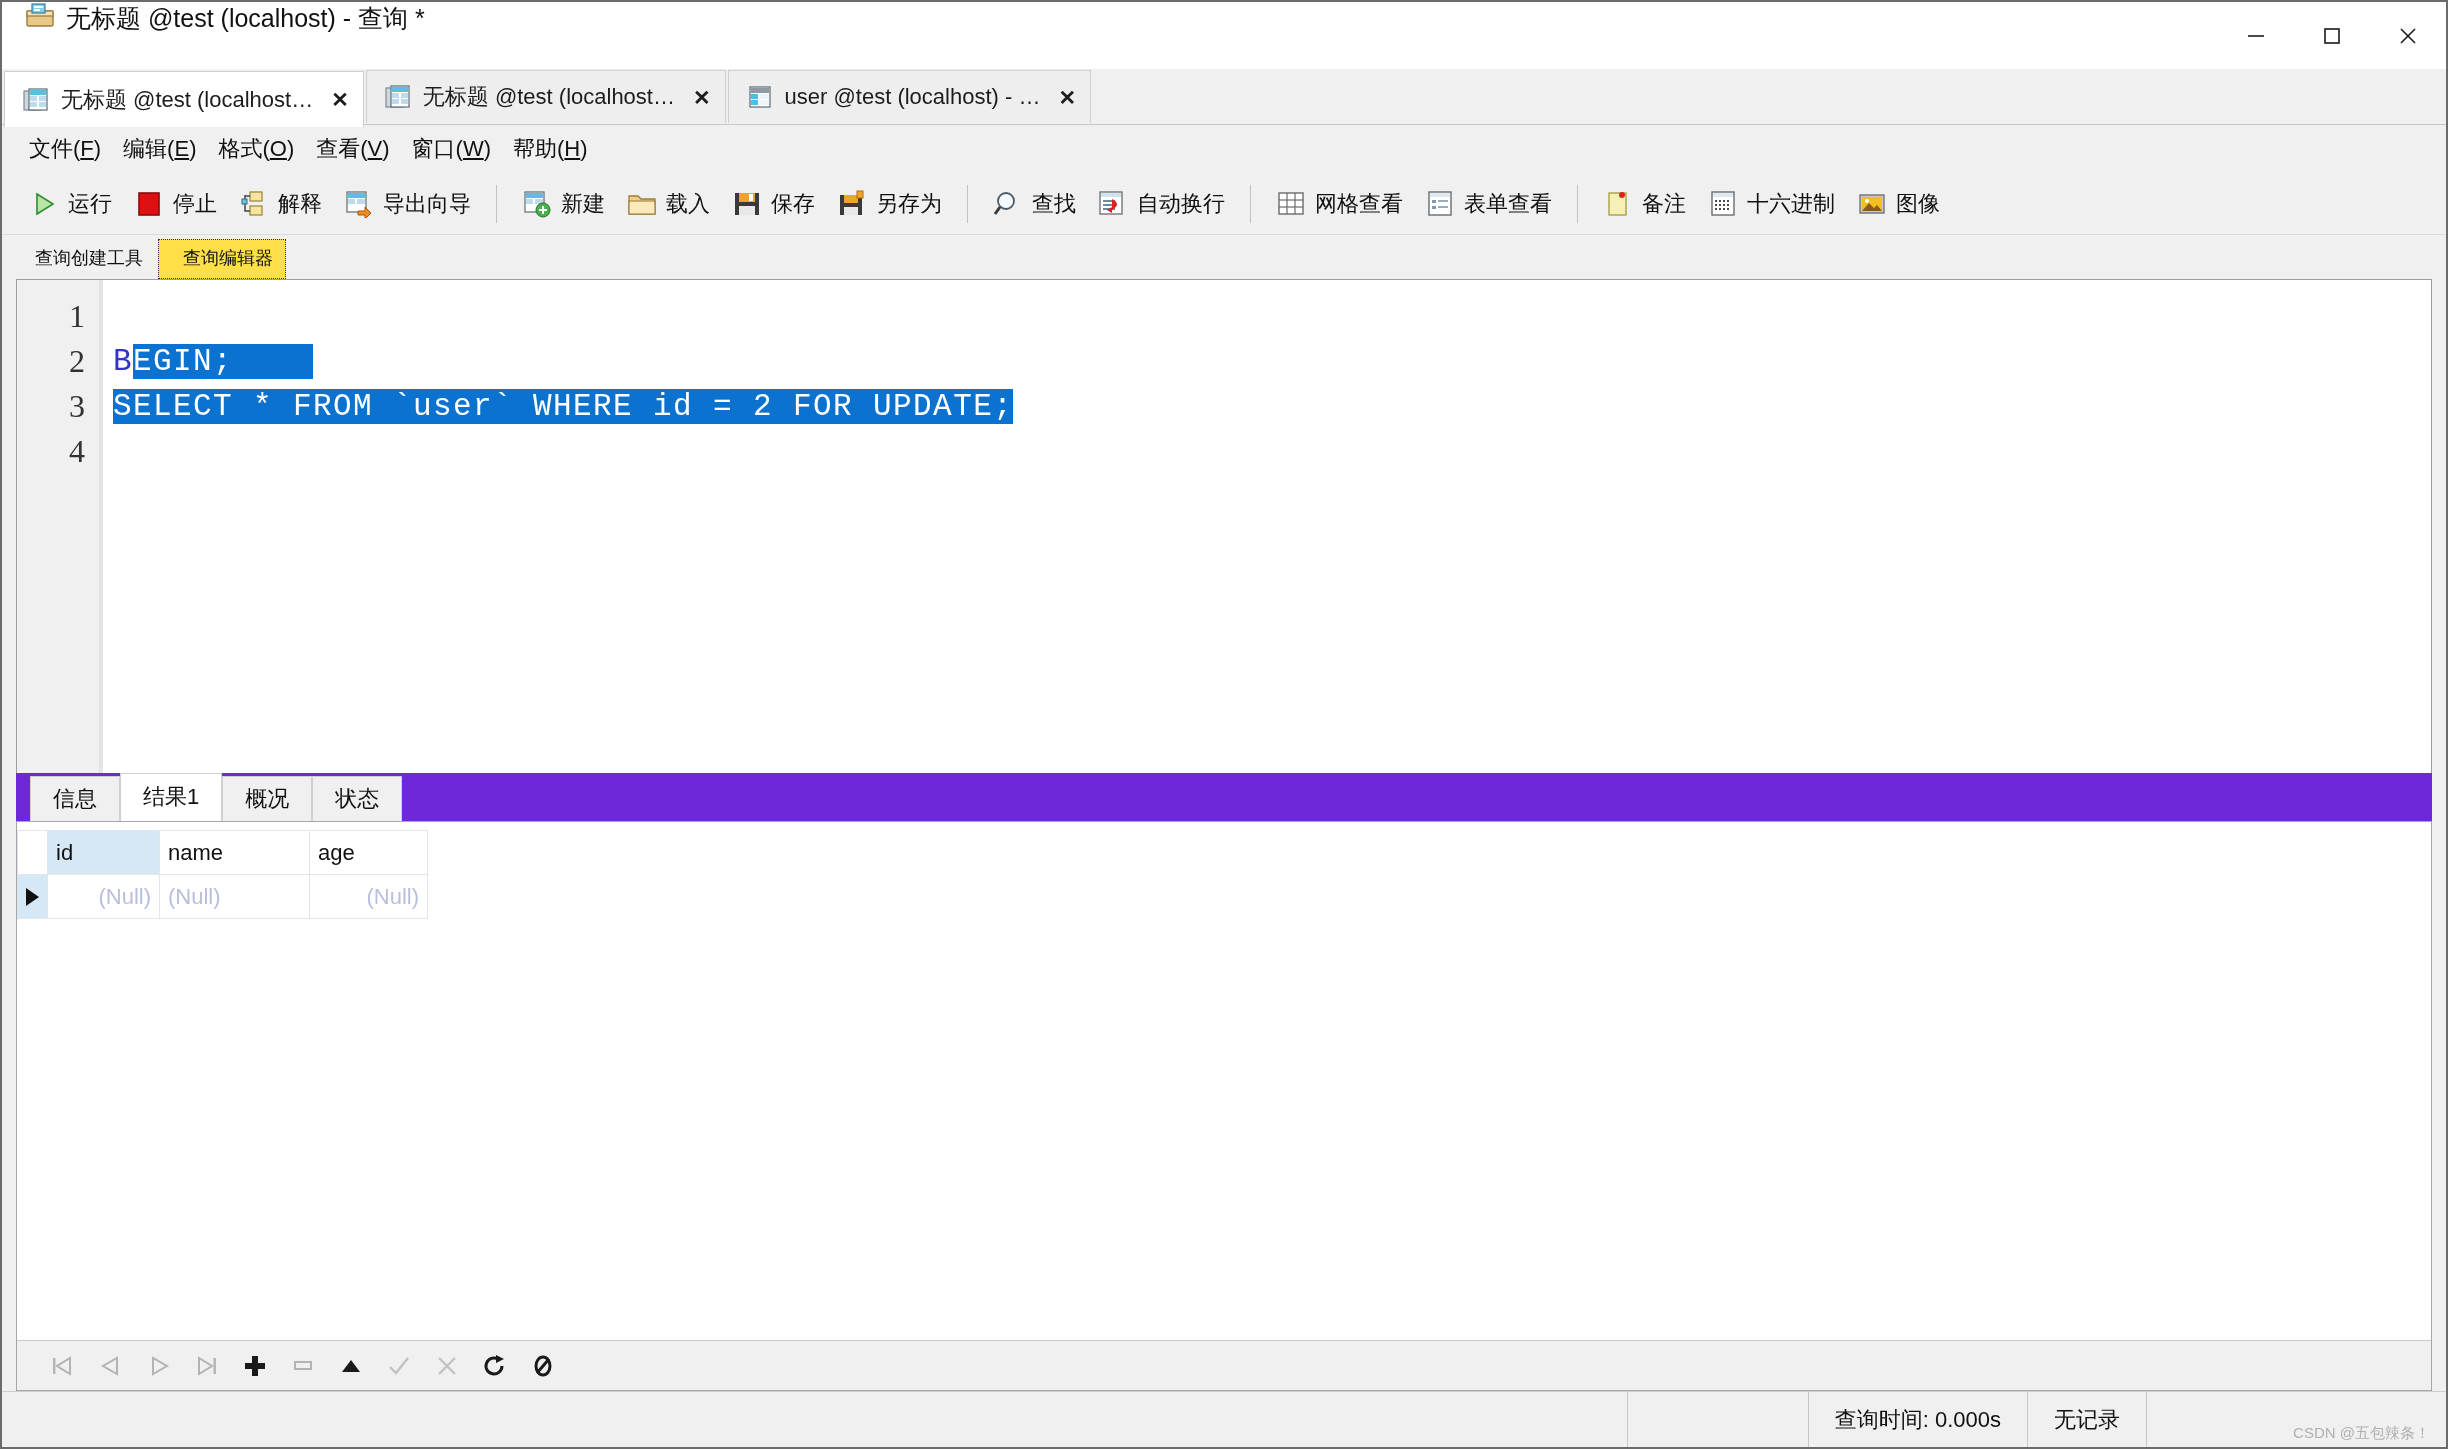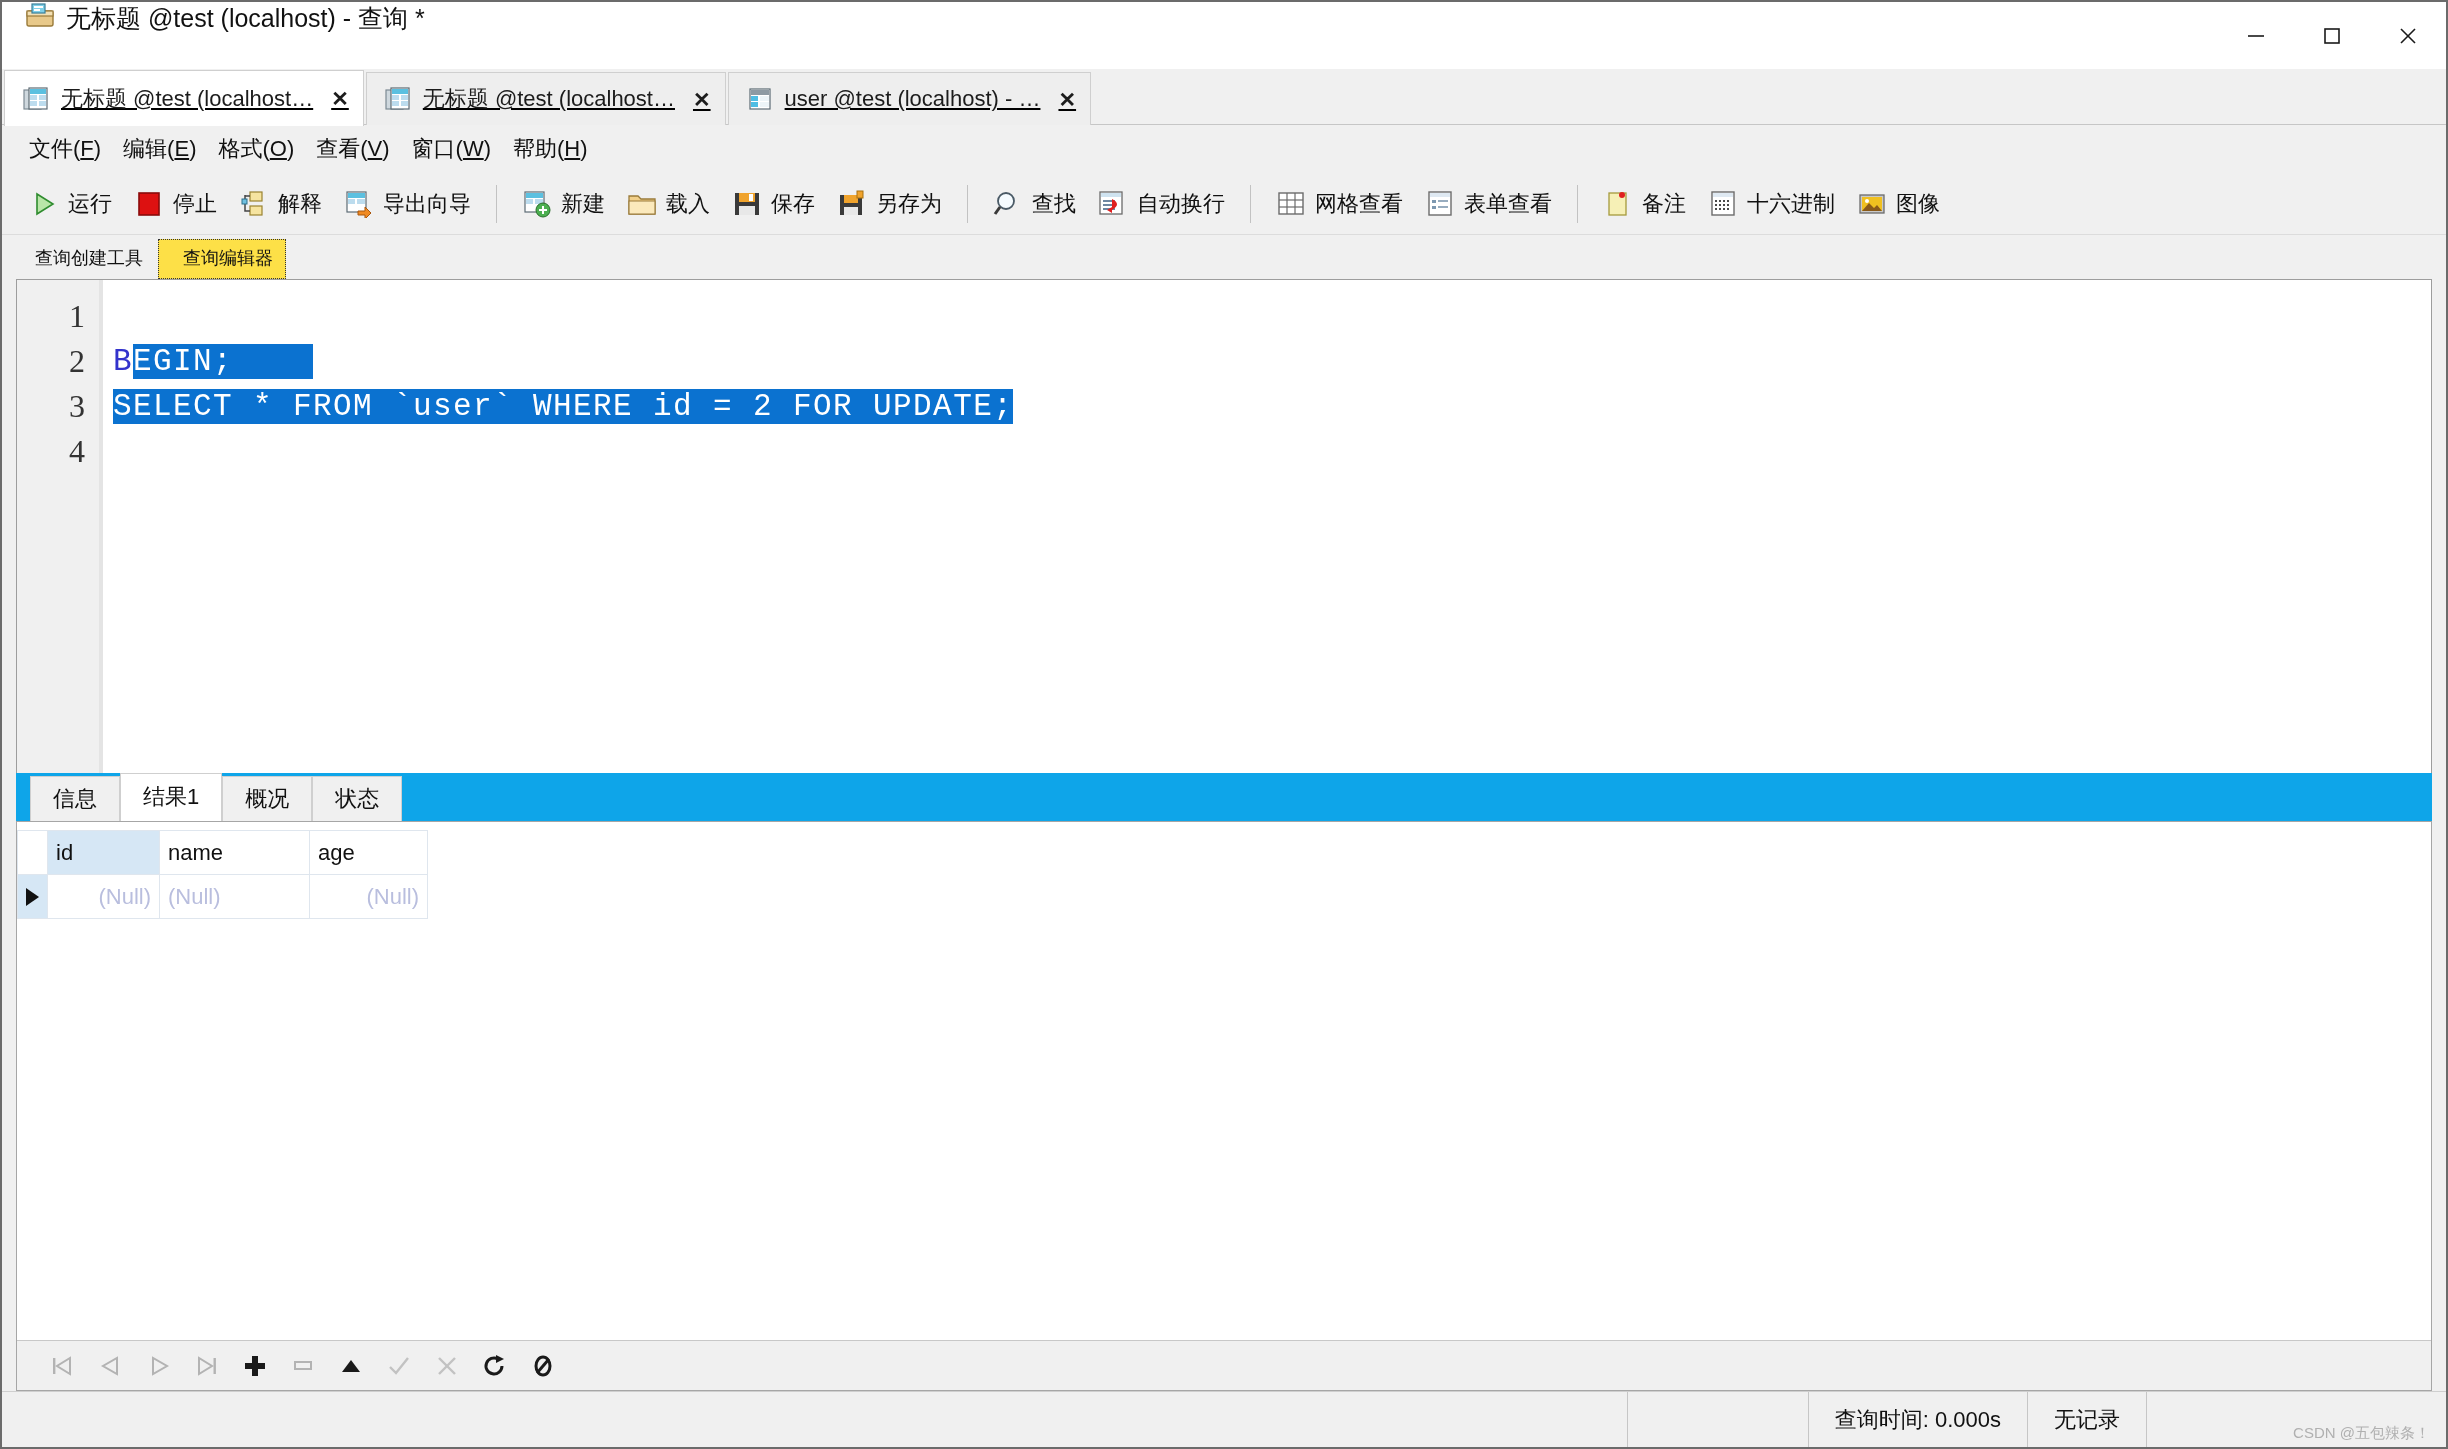--- a/index.html
+++ b/index.html
@@ -64,26 +64,24 @@
     justify-content: center;
     color: #1a1a1a;
   }
   .win-btn svg { display:block; }
 
   
   .tabstrip {
     height: 56px;
     background: #f0f0f0;
     display: flex;
-    align-items: flex-end;
     padding-left: 2px;
     flex: 0 0 auto;
     border-bottom: 1px solid #c6c6c6;
     box-sizing: border-box;
-    text-decoration: underline;
   }
   .tab {
     height: 53px;
     display: flex;
     align-items: center;
     box-sizing: border-box;
     padding: 0 14px 0 18px;
     background: #eeeeee;
     border: 1px solid #cfcfcf;
     border-bottom: none;
@@ -233,21 +231,21 @@
     flex: 1 1 auto;
     display: flex;
     flex-direction: column;
     min-height: 0;
   }
   .result-tabs {
     height: 48px;
     display: flex;
     align-items: flex-end;
     padding-left: 14px;
-    background: #0ea5e9;
+    background: #6d28d9;
     flex: 0 0 auto;
   }
   .rtab {
     font-size: 22px;
     color: #111;
     padding: 8px 22px 9px 22px;
     background: #f0f0f0;
     border: 1px solid #cfcfcf;
     border-bottom: none;
     box-sizing: border-box;

